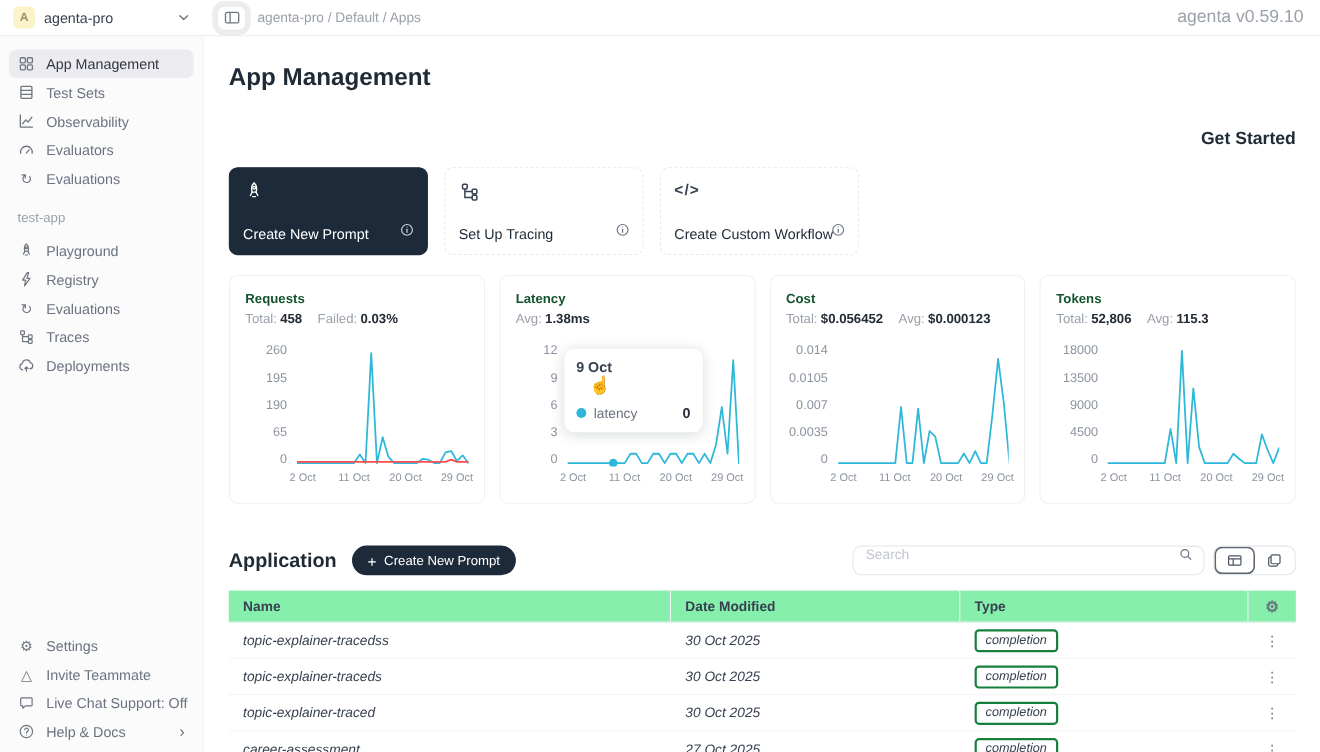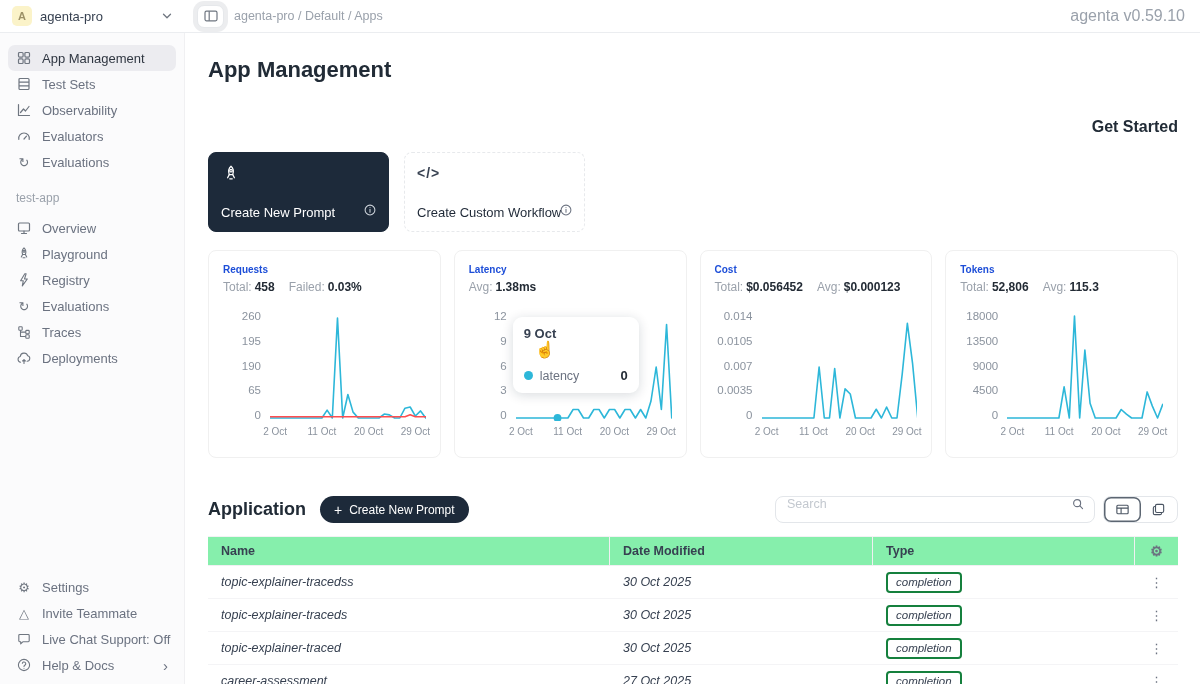--- a/index.html
+++ b/index.html
@@ -51,21 +51,21 @@
   .sc-code { font-size:14px; font-weight:600; color:#374151; letter-spacing:1px; }
   .sc-label { position:absolute; left:12px; bottom:11px; font-size:13px; font-weight:500; }
   .sc-info { position:absolute; right:11px; bottom:10px; color:#6b7280; }
   .start-card.dark .sc-info { color:#cfd5dc; }
   .sc-info svg { width:14px; height:14px; }
 
   
   .stats-row { display:flex; gap:13px; margin-top:18px; }
   .stat-card { width:233px; height:208px; background:#fff; border:1px solid #f0f0f0; border-radius:8px;
     padding:13px 14px; position:relative; }
-  .stat-title { font-size:10px; font-weight:700; color:#1d4ed8; }
+  .stat-title { font-size:12px; font-weight:700; color:#14532d; }
   .stat-sub { display:flex; gap:14px; margin-top:5px; font-size:12px; color:#9aa1ab; }
   .stat-sub .pair b { color:#232b35; font-weight:700; margin-left:3px; }
 
   .chart { margin-top:15px; height:132px; display:grid; grid-template-columns:38px 1fr;
     grid-template-rows:1fr 20px; column-gap:9px; }
   .yaxis { grid-row:1; grid-column:1; display:flex; flex-direction:column; justify-content:space-between;
     align-items:flex-end; font-size:11.5px; color:#8b939e; padding:1px 0 0; }
   .plotwrap { grid-row:1; grid-column:2; position:relative; }
   .plotwrap svg { width:100%; height:100%; display:block; }
   .xaxis { grid-row:2; grid-column:2; position:relative; font-size:10px; color:#8b939e; }
@@ -185,29 +185,20 @@
   </div>
   <div class="side-item">
     <span class="side-icon glyph">↻</span>
     <span>Evaluations</span>
   </div>
 
   <div class="group-label">test-app</div>
 
   <div class="side-item">
     <span class="side-icon">
-      <svg viewBox="0 0 16 16" fill="none" stroke="currentColor" stroke-width="1.2" stroke-linecap="round">
-          <rect x="2.5" y="3" width="11" height="8" rx="1"></rect>
-          <path d="M8 11v2.2M5.5 13.5h5"></path>
-        </svg>
-    </span>
-    <span>Overview</span>
-  </div>
-  <div class="side-item">
-    <span class="side-icon">
       <svg viewBox="0 0 16 16" fill="none" stroke="currentColor" stroke-width="1.1" stroke-linecap="round" stroke-linejoin="round">
           <path d="M8 1.8c1.7 1.5 2.3 4 1.4 6.7H6.6C5.7 5.8 6.3 3.3 8 1.8z"></path>
           <circle cx="8" cy="5.3" r="1"></circle>
           <path d="M6.6 8.5L5.3 11M9.4 8.5l1.3 2.5M7 11.8h2"></path>
         </svg>
     </span>
     <span>Playground</span>
   </div>
   <div class="side-item">
     <span class="side-icon">
@@ -280,20 +271,38 @@
   <div class="start-cards">
     <div class="start-card dark">
       <span class="sc-icon">
         <svg viewBox="0 0 16 16" fill="none" stroke="currentColor" stroke-width="1" stroke-linecap="round" stroke-linejoin="round">
             <path d="M8 1.8c1.7 1.5 2.3 4 1.4 6.7H6.6C5.7 5.8 6.3 3.3 8 1.8z"></path>
             <circle cx="8" cy="5.3" r="1"></circle>
             <path d="M6.6 8.5L5.3 11M9.4 8.5l1.3 2.5M7 11.8h2"></path>
           </svg>
       </span>
       <span class="sc-label">Create New Prompt</span>
+      <span class="sc-info">
+        <svg viewBox="0 0 16 16" fill="none" stroke="currentColor" stroke-width="1.2" stroke-linecap="round">
+            <circle cx="8" cy="8" r="5.6"></circle>
+            <path d="M8 7.3v3.2"></path>
+            <circle cx="8" cy="5.1" r="0.6" fill="currentColor" stroke="none"></circle>
+          </svg>
+      </span>
+    </div>
+    <div class="start-card">
+      <span class="sc-icon">
+        <svg viewBox="0 0 16 16" fill="none" stroke="currentColor" stroke-width="1.1" stroke-linejoin="round">
+            <rect x="2.8" y="2.8" width="3.4" height="3.4" rx="0.8"></rect>
+            <path d="M4.5 6.2v6.3h5.3M4.5 8.1h5.3"></path>
+            <rect x="9.8" y="6.4" width="3.4" height="3.4" rx="0.8"></rect>
+            <rect x="9.8" y="10.8" width="3.4" height="3.4" rx="0.8"></rect>
+          </svg>
+      </span>
+      <span class="sc-label">Set Up Tracing</span>
       <span class="sc-info">
         <svg viewBox="0 0 16 16" fill="none" stroke="currentColor" stroke-width="1.2" stroke-linecap="round">
             <circle cx="8" cy="8" r="5.6"></circle>
             <path d="M8 7.3v3.2"></path>
             <circle cx="8" cy="5.1" r="0.6" fill="currentColor" stroke="none"></circle>
           </svg>
       </span>
     </div>
     <div class="start-card">
       <span class="sc-code">&lt;/&gt;</span>

